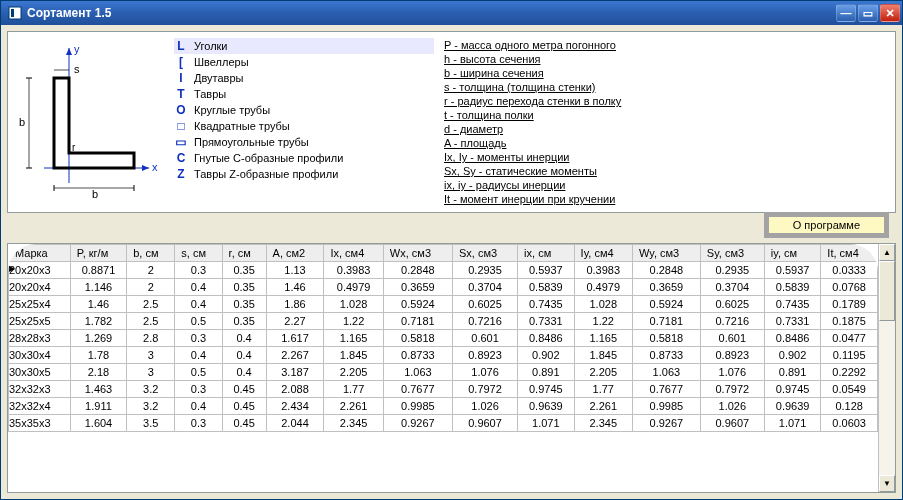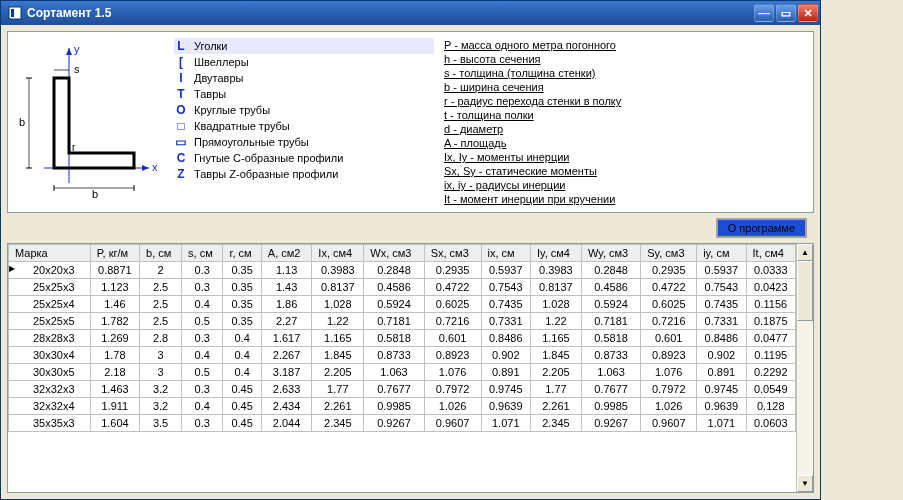--- a/index.html
+++ b/index.html
@@ -1,40 +1,40 @@
 <!DOCTYPE html>
 <html><head>
 <meta charset="utf-8">
 <style>
   * { box-sizing: border-box; }
   html, body { margin: 0; padding: 0; font-family: Tahoma, Arial, sans-serif; font-size: 11px; }
   body { background: #ece9d8; width: 903px; height: 500px; overflow: hidden; }
-  .window { width: 821px; height: 500px; border: 1px solid #003c74; background: #ece9d8; display: flex; flex-direction: column; }
+  .window { width: 903px; height: 500px; border: 1px solid #003c74; background: #ece9d8; display: flex; flex-direction: column; }
   .titlebar { height: 24px; background: linear-gradient(to bottom, #3b77d1 0%, #2a5fb0 50%, #1f4f9a 100%); display: flex; align-items: center; color: #fff; font-weight: bold; padding: 0 2px 0 6px; }
   .titlebar .icon { width: 16px; height: 16px; margin-right: 4px; display: inline-flex; align-items: center; justify-content: center; }
   .titlebar .title { flex: 1; font-size: 12px; }
   .tb-btns { display: flex; gap: 2px; }
   .tb-btn { width: 20px; height: 18px; border: 1px solid #fff3; border-radius: 3px; display: flex; align-items: center; justify-content: center; color: #fff; font-size: 11px; background: linear-gradient(to bottom, #6a9fe8, #2a5fb0); cursor: pointer; }
   .tb-btn.close { background: linear-gradient(to bottom, #f08070, #c02010); }
   .content { flex: 1; padding: 6px; display: flex; flex-direction: column; gap: 4px; overflow: hidden; }
   .toppanel { border: 1px solid #919b9c; background: #fff; padding: 6px; display: flex; gap: 10px; position: relative; }
   .diagram { width: 150px; height: 160px; flex: 0 0 150px; }
   .typelist { width: 260px; flex: 0 0 260px; display: flex; flex-direction: column; gap: 0; }
   .typeitem { display: flex; align-items: center; gap: 6px; height: 16px; color: #000; cursor: pointer; }
   .typeitem.sel { background: #e8e8ff; }
   .typeitem .ticon { width: 14px; height: 14px; display: flex; align-items: center; justify-content: center; color: #1030c0; font-weight: bold; font-size: 12px; }
   .legend { flex: 1; display: flex; flex-direction: column; color: #000; line-height: 14px; text-decoration: underline; }
   .aboutwrap { position: absolute; right: 6px; bottom: -26px; }
-  .aboutbtn { background: #1d4ed8; border: 2px solid #a3a3a3; padding: 2px 10px; cursor: pointer; font-size: 11px; }
+  .aboutbtn { background: #fef9c3; border: 5px solid #a3a3a3; padding: 2px 24px; cursor: pointer; font-size: 11px; }
   .tablewrap { flex: 1; border: 1px solid #919b9c; background: #fff; display: flex; overflow: hidden; margin-top: 26px; }
-  .gridarea { flex: 1; overflow: hidden; }
+  .gridarea { flex: 1; overflow: hidden; border-radius: 28px; }
   table { border-collapse: collapse; width: 100%; font-size: 11px; color: #000; }
   th, td { border: 1px solid #c0c0c0; padding: 1px 4px; text-align: center; white-space: nowrap; height: 17px; }
   th { background: #eee; font-weight: normal; text-align: left; padding-left: 6px; }
-  td.rh { text-align: left; padding-left: 24px; position: relative; }
+  td.rh { text-align: left; padding-left: 0; position: relative; }
   tr.cur td.rh::before { content: "▶"; position: absolute; left: 0; font-size: 8px; color: #000; }
   .vscroll { width: 17px; background: #ece9d8; border-left: 1px solid #c0c0c0; display: flex; flex-direction: column; }
   .vsbtn { height: 17px; background: #ece9d8; border: 1px solid #fff; border-right-color: #919b9c; border-bottom-color: #919b9c; display: flex; align-items: center; justify-content: center; font-size: 8px; cursor: pointer; }
   .vstrack { flex: 1; background: #f5f3ea; position: relative; }
   .vsthumb { position: absolute; left: 0; top: 0; width: 100%; height: 60px; background: #ece9d8; border: 1px solid #fff; border-right-color: #919b9c; border-bottom-color: #919b9c; }
 </style>
 </head>
 <body>
 
 <div class="window">
@@ -114,22 +114,22 @@
           </div>
         <div class="typeitem">
             <span class="ticon">Z</span>
             <span>Тавры Z-образные профили</span>
           </div>
       </div>
 
       <div class="legend">
         <span>P - масса одного метра погонного</span>
         <span>h - высота сечения</span>
+        <span>b - ширина сечения</span>
         <span>s - толщина (толщина стенки)</span>
-        <span>b - ширина сечения</span>
         <span>r - радиус перехода стенки в полку</span>
         <span>t - толщина полки</span>
         <span>d - диаметр</span>
         <span>A - площадь</span>
         <span>Ix, Iy - моменты инерции</span>
         <span>Sx, Sy - статические моменты</span>
         <span>ix, iy - радиусы инерции</span>
         <span>It - момент инерции при кручении</span>
       </div>
 
@@ -172,52 +172,52 @@
                 <td>0.2848</td>
                 <td>0.2935</td>
                 <td>0.5937</td>
                 <td>0.3983</td>
                 <td>0.2848</td>
                 <td>0.2935</td>
                 <td>0.5937</td>
                 <td>0.0333</td>
               </tr>
               <tr>
-                <td class="rh">25x25x3</td>
-                <td>1.123</td>
-                <td>2.5</td>
-                <td>0.3</td>
+                <td class="rh">20x20x4</td>
+                <td>1.146</td>
+                <td>2</td>
+                <td>0.4</td>
                 <td>0.35</td>
-                <td>1.43</td>
-                <td>0.8137</td>
-                <td>0.4586</td>
-                <td>0.4722</td>
-                <td>0.7543</td>
-                <td>0.8137</td>
-                <td>0.4586</td>
-                <td>0.4722</td>
-                <td>0.7543</td>
-                <td>0.0423</td>
+                <td>1.46</td>
+                <td>0.4979</td>
+                <td>0.3659</td>
+                <td>0.3704</td>
+                <td>0.5839</td>
+                <td>0.4979</td>
+                <td>0.3659</td>
+                <td>0.3704</td>
+                <td>0.5839</td>
+                <td>0.0768</td>
               </tr>
               <tr>
                 <td class="rh">25x25x4</td>
                 <td>1.46</td>
                 <td>2.5</td>
                 <td>0.4</td>
                 <td>0.35</td>
                 <td>1.86</td>
                 <td>1.028</td>
                 <td>0.5924</td>
                 <td>0.6025</td>
                 <td>0.7435</td>
                 <td>1.028</td>
                 <td>0.5924</td>
                 <td>0.6025</td>
                 <td>0.7435</td>
-                <td>0.1156</td>
+                <td>0.1789</td>
               </tr>
               <tr>
                 <td class="rh">25x25x5</td>
                 <td>1.782</td>
                 <td>2.5</td>
                 <td>0.5</td>
                 <td>0.35</td>
                 <td>2.27</td>
                 <td>1.22</td>
                 <td>0.7181</td>
@@ -279,21 +279,21 @@
                 <td>1.076</td>
                 <td>0.891</td>
                 <td>0.2292</td>
               </tr>
               <tr>
                 <td class="rh">32x32x3</td>
                 <td>1.463</td>
                 <td>3.2</td>
                 <td>0.3</td>
                 <td>0.45</td>
-                <td>2.633</td>
+                <td>2.088</td>
                 <td>1.77</td>
                 <td>0.7677</td>
                 <td>0.7972</td>
                 <td>0.9745</td>
                 <td>1.77</td>
                 <td>0.7677</td>
                 <td>0.7972</td>
                 <td>0.9745</td>
                 <td>0.0549</td>
               </tr>

